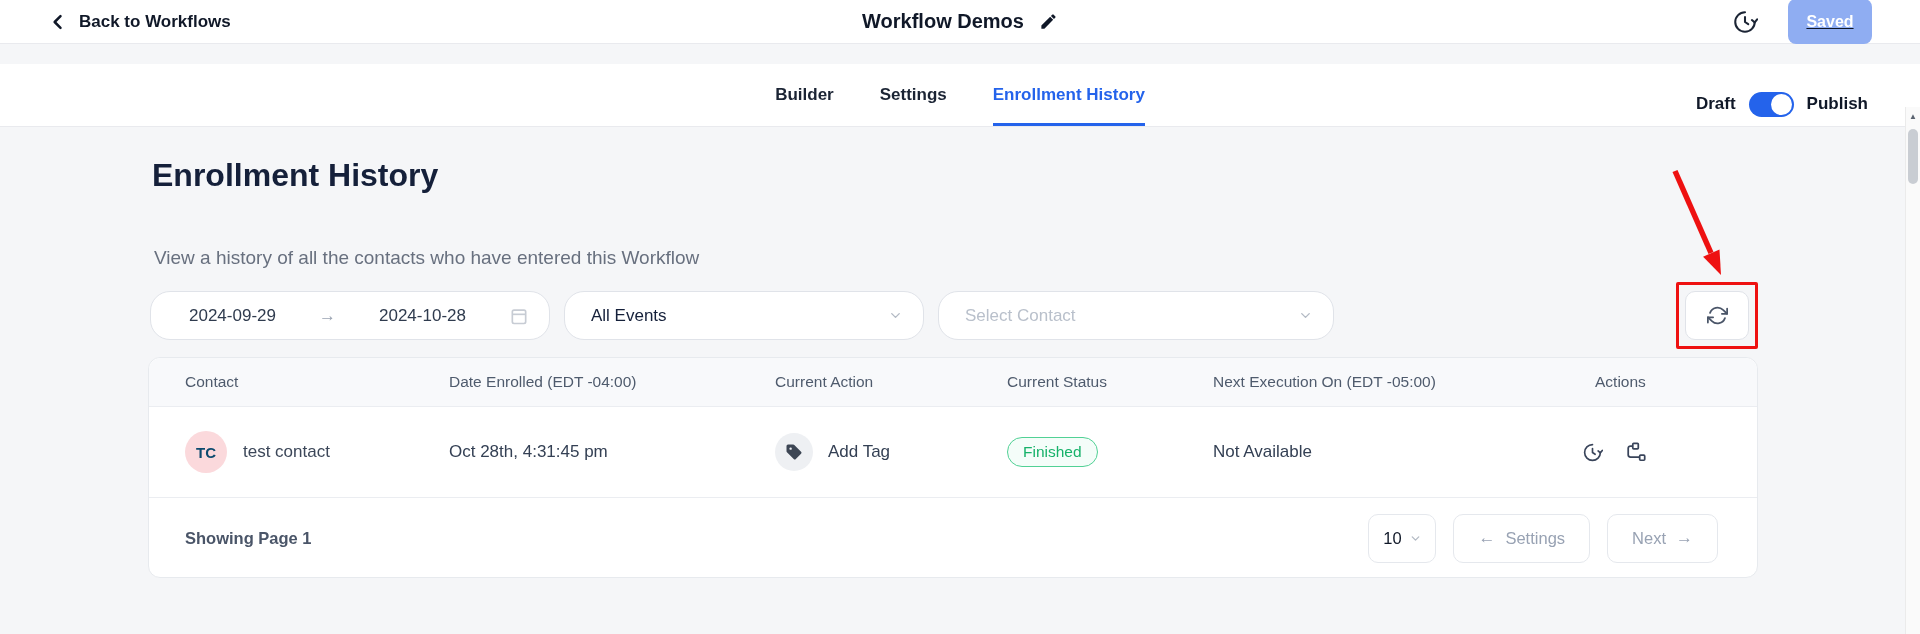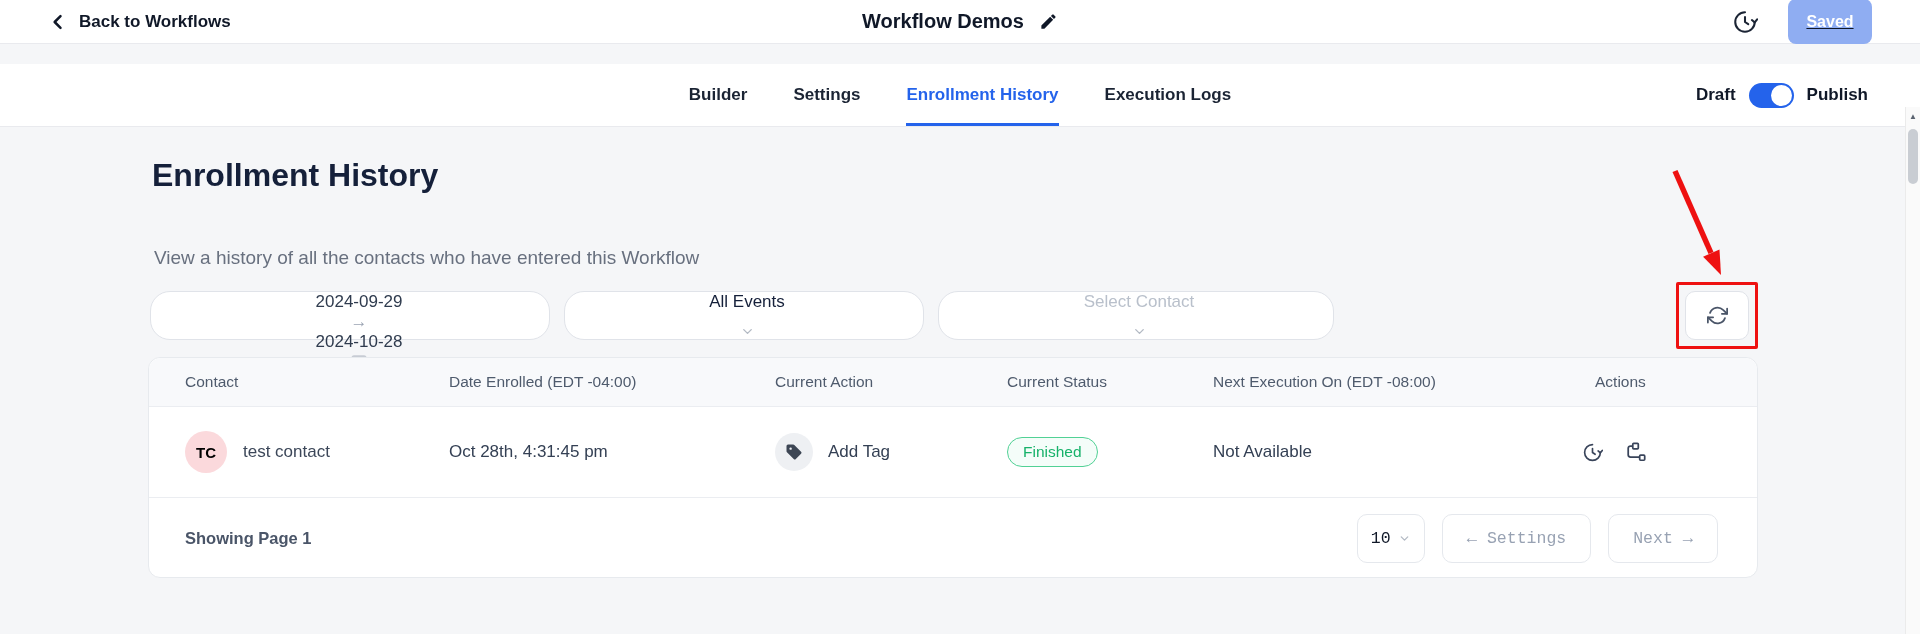--- a/index.html
+++ b/index.html
@@ -48,21 +48,21 @@
   .tab {
     height:100%; display:flex; align-items:center; position:relative;
     font-size:17px; font-weight:600; color:#1b2434; cursor:pointer;
   }
   .tab.active { color:var(--accent,#2463eb); }
   .tab.active::after {
     content:""; position:absolute; left:0; right:0; bottom:0; height:3px;
     background:var(--accent,#2463eb);
   }
   .publish-toggle {
-    position:absolute; right:52px; top:0; height:100%;
+    position:absolute; right:52px; top:9px; height:100%;
     display:flex; align-items:center; gap:13px;
     font-size:17px; font-weight:600; color:#101828;
   }
   .toggle {
     width:45px; height:25px; border-radius:13px;
     background:var(--accent,#2463eb); position:relative; cursor:pointer;
   }
   .toggle .knob {
     position:absolute; top:2px; right:2px; width:21px; height:21px;
     background:#fff; border-radius:50%;
@@ -74,21 +74,21 @@
     font-size:32px; font-weight:700; color:#15203a;
   }
   .subtitle { position:absolute; left:154px; top:88px; font-size:19px; color:#68707f;margin-top:32px; }
 
   .filter-row {
     position:absolute; left:150px; top:155px; width:1608px;
     display:flex; align-items:center;
   }
   .field {
     height:49px; background:#fff; border:1px solid #e0e3e9; border-radius:20px;
-    display:flex; align-items:center; font-size:17px; cursor:pointer;flex-direction:column;
+    display:flex; align-items:center; font-size:17px; cursor:pointer;
   }
   .date-field { width:400px; padding:0 20px 0 38px; justify-content:space-between; color:#2f3b4e; }
   .range-arrow { color:#9aa3b2; font-size:17px; }
   .select-field { justify-content:space-between; padding:0 20px 0 26px; }
   .events-field  { width:360px; margin-left:14px; color:#15203a; }
   .contact-field { width:396px; margin-left:14px; }
   .placeholder { color:#b9c0cb; }
   .refresh-annotation {
     margin-left:auto; border:3px solid var(--annotation-red,#ee1111);
     padding:6px; display:flex; border-radius:2px;
@@ -110,21 +110,21 @@
   }
   .thead {
     height:49px; background:#f8f9fb; border-bottom:1px solid #ebedf1;
     border-radius:12px 12px 0 0; font-size:15.5px; color:#4f5b6d;
   }
   .col-actions-h { padding-left:16px; }
   .trow { height:91px; border-bottom:1px solid #ebedf1; font-size:17px; color:#344054; }
   .contact-cell { display:flex; align-items:center; gap:16px; }
   .avatar {
     width:42px; height:42px; border-radius:50%; background:var(--avatar-bg,#fbd9dc);
-    color:#000000; font-size:15px; font-weight:700;
+    color:#0c4a6e; font-size:15px; font-weight:700;
     display:flex; align-items:center; justify-content:center;
   }
   .contact-name { color:#3c4759; }
   .action-cell { display:flex; align-items:center; gap:15px; }
   .tag-circle {
     width:38px; height:38px; border-radius:50%; background:#eef0f3;
     display:flex; align-items:center; justify-content:center;
   }
   .badge {
     display:inline-flex; padding:5px 15px; border-radius:16px; font-size:15.5px;
@@ -133,21 +133,21 @@
   }
   .actions-cell { display:flex; align-items:center; gap:22px; padding-left:3px; }
   .row-icon-btn { background:none; border:none; cursor:pointer; display:flex; }
 
   .tfoot { height:80px; display:flex; align-items:center; padding:0 39px 0 36px; }
   .showing { font-size:16.5px; font-weight:600; color:#4a5568; }
   .pager { margin-left:auto; display:flex; align-items:center; gap:17px; }
   .pg-btn {
     height:49px; background:#fff; border:1px solid #e5e8ed; border-radius:10px;
     display:flex; align-items:center; justify-content:center; gap:10px;
-    font-family:Liberation Mono, monospace; font-size:16.5px; color:#98a2b3; cursor:pointer; padding:0 24px;
+    font-family:Liberation Sans, sans-serif; font-size:16.5px; color:#98a2b3; cursor:pointer; padding:0 24px;
   }
   .page-size-btn { width:68px; padding:0; gap:7px; color:#101828; }
   .pg-arrow { font-size:17px; }
 
   
   .scrollbar {
     position:absolute; right:0; top:107px; bottom:0; width:15px;
     background:#fafafa; border-left:1px solid #ebebeb; z-index:5;
   }
   .scroll-arrow { display:block; text-align:center; padding-top:5px; font-size:8px; color:#5a6370; }
@@ -189,21 +189,20 @@
     </button>
     <button class="saved-btn">Saved</button>
   </div>
 </div>
 
 <div class="tabbar">
   <div class="tabs">
     <div class="tab">Builder</div>
     <div class="tab">Settings</div>
     <div class="tab active">Enrollment History</div>
-    <div class="tab">Execution Logs</div>
   </div>
   <div class="publish-toggle">
     <span>Draft</span>
     <div class="toggle">
       <div class="knob"></div>
     </div>
     <span>Publish</span>
   </div>
 </div>
 
@@ -256,21 +255,21 @@
     <line x1="20" y1="8" x2="56" y2="90" stroke="#ee1111" stroke-width="5.5"></line>
     <polygon points="66,112 64.5,86.4 48.1,93.7" fill="#ee1111"></polygon>
   </svg>
 
   <div class="card">
     <div class="thead">
       <div>Contact</div>
       <div>Date Enrolled (EDT -04:00)</div>
       <div>Current Action</div>
       <div>Current Status</div>
-      <div>Next Execution On (EDT -08:00)</div>
+      <div>Next Execution On (EDT -05:00)</div>
       <div class="col-actions-h">Actions</div>
     </div>
 
     <div class="trow">
       <div class="contact-cell">
         <div class="avatar">TC</div>
         <span class="contact-name">test contact</span>
       </div>
       <div>Oct 28th, 4:31:45 pm</div>
       <div class="action-cell">

